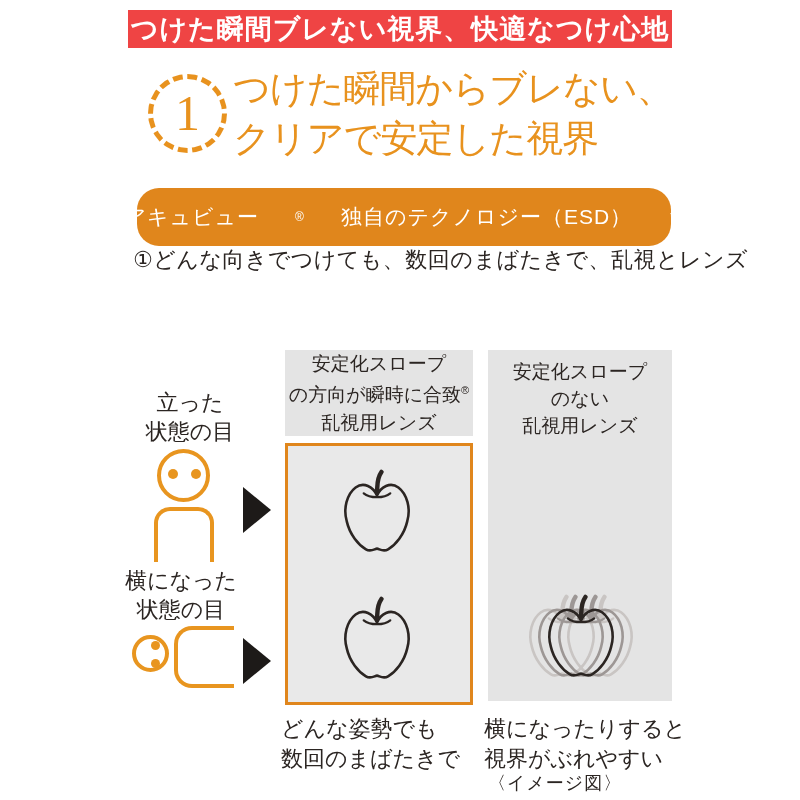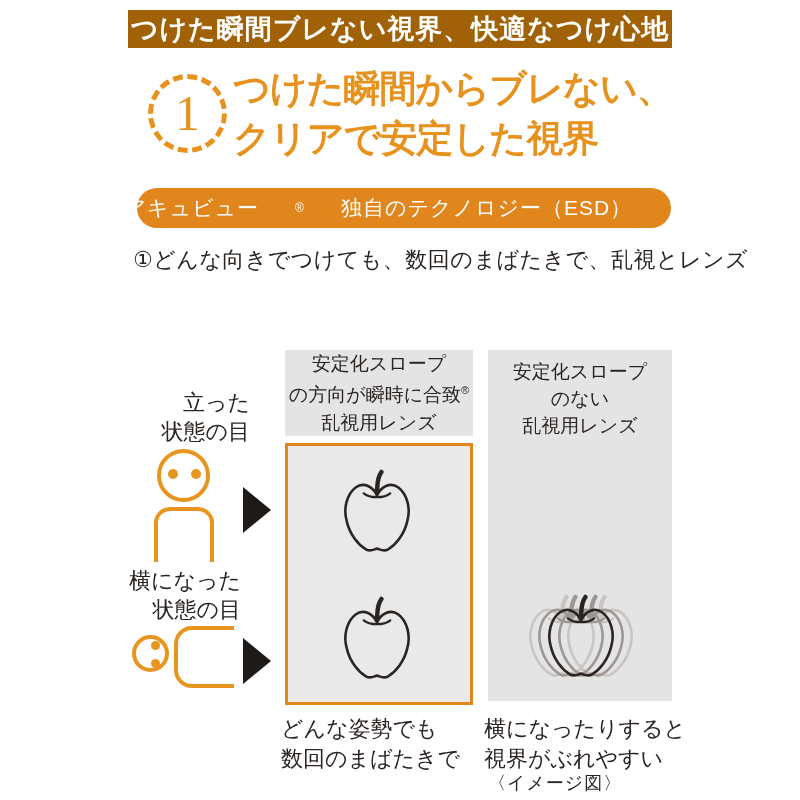--- a/index.html
+++ b/index.html
@@ -6,57 +6,57 @@
   html,body { background:#ffffff; }
   .canvas {
     position:relative; width:800px; height:800px; background:#ffffff;
     font-family:"Liberation Sans","DejaVu Sans",sans-serif; color:#2b2522;
     overflow:hidden;
   }
   .abs { position:absolute; }
 
   
   .top-banner {
-    left:128px; top:10px; width:544px; height:38px; background:#a16207;
+    left:128px; top:10px; width:544px; height:38px; background:#ef4444;
     color:#ffffff; font-family:"Liberation Serif","DejaVu Serif",serif;
     font-size:27px; font-weight:600; letter-spacing:1px;
     display:flex; align-items:center; justify-content:center;
   }
 
   
   .feature-circle {
     left:148px; top:74px; width:79px; height:79px; border:5px dashed #e8921e;
     border-radius:50%; display:flex; align-items:center; justify-content:center;
   }
   .feature-circle span {
     font-family:"Liberation Serif","DejaVu Serif",serif; font-size:50px;
     color:#e8921e; line-height:1; margin-top:-2px;
   }
   .feature-title {
     left:233px; top:64px; font-family:"Liberation Serif","DejaVu Serif",serif;
-    font-size:37px; font-weight:700; color:#e8921e; line-height:50px; letter-spacing:-1px;
+    font-size:37px; font-weight:400; color:#e8921e; line-height:50px; letter-spacing:-1px;
     white-space:nowrap;
   }
 
   
   .tech-pill {
-    left:137px; top:188px; width:534px; height:40px; border-radius:22px;
+    left:137px; top:188px; width:534px; height:58px; border-radius:22px;
     background:#e0861c; color:#ffffff; font-size:21px; letter-spacing:1px;
     display:flex; align-items:center; justify-content:center; white-space:nowrap;gap:36px;
   }
   .tech-pill sup { font-size:12px; line-height:1; }
   .tech-pill .fn { margin-left:2px; }
 
   
   .points { left:133px; top:241px; font-size:22px; line-height:37px; letter-spacing:0.5px; white-space:nowrap; }
   .points .indent { padding-left:24px; }
   .points .second { margin-top:2px; }
 
   
-  .row-label { text-align:right; font-size:22px; line-height:29px; white-space:nowrap; }
+  .row-label { text-align:center; font-size:22px; line-height:29px; white-space:nowrap; }
   .standing-label { left:130px; top:388px; width:120px; }
   .lying-label   { left:121px; top:566px; width:120px; }
 
   
   .p-head   { border:4px solid #e8951f; border-radius:50%; background:transparent; }
   .p-eye    { background:#e8951f; border-radius:50%; }
   .head-stand { left:157px; top:449px; width:53px; height:53px; }
   .eye-stand-l { left:168px; top:469px; width:10px; height:10px; }
   .eye-stand-r { left:191px; top:469px; width:10px; height:10px; }
   .body-stand {

